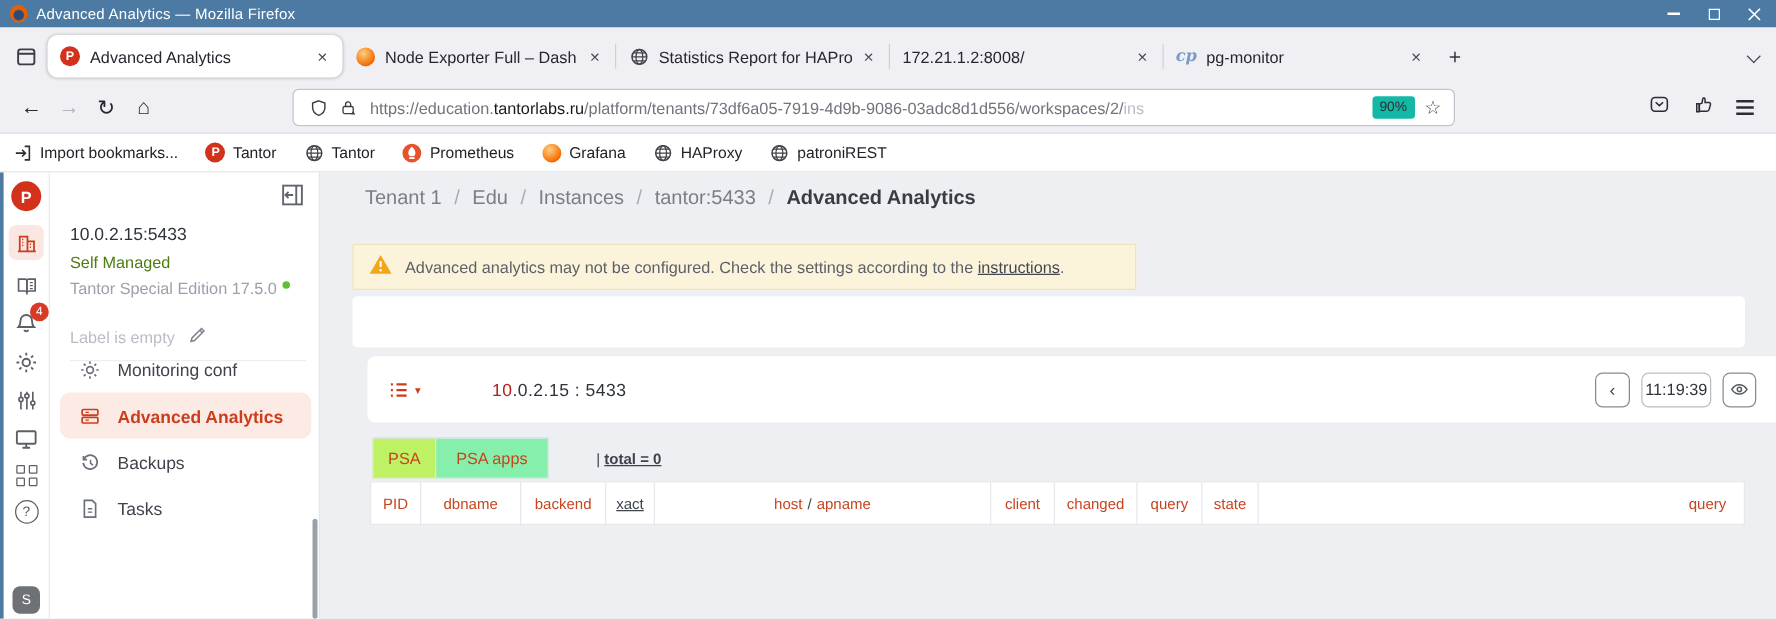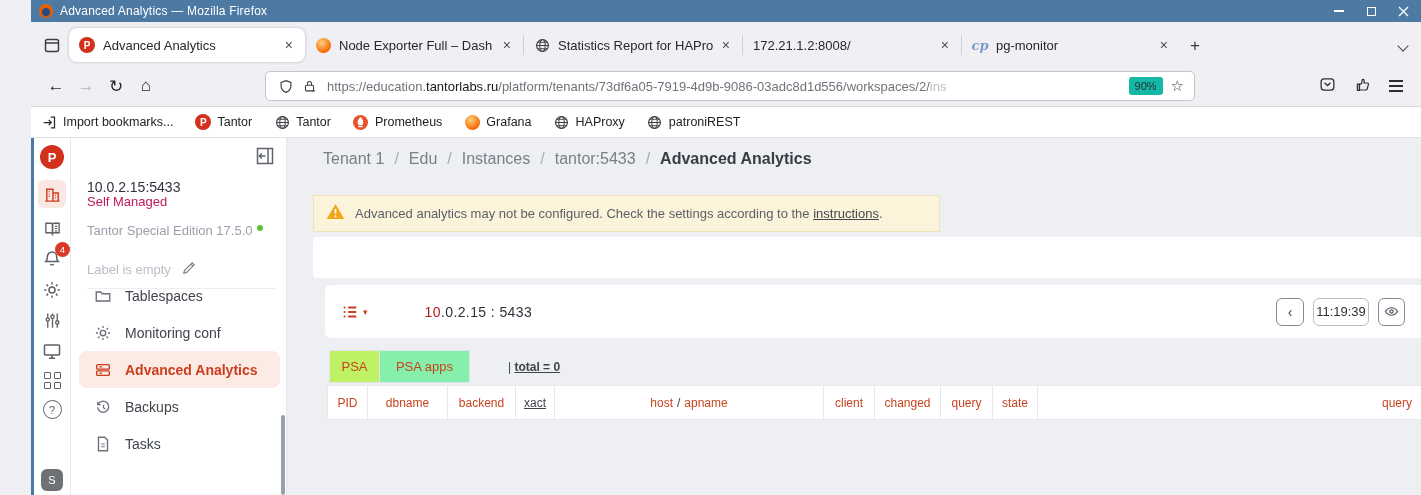--- a/index.html
+++ b/index.html
@@ -1,18 +1,18 @@
 <!DOCTYPE html>
 <html><head>
 <meta charset="utf-8">
 <style>
   * { margin:0; padding:0; box-sizing:border-box; }
   html,body { width:1421px; height:495px; }
   body { font-family:"Liberation Sans", sans-serif; background:#edeff3; overflow:hidden; }
-  .win { width:1421px; height:495px; display:flex; flex-direction:column; background:#f0f0f4;padding-left:31px; }
+  .win { width:1421px; height:495px; display:flex; flex-direction:column; background:#f0f0f4; }
 
   
   .titlebar { height:22px; background:#4d7aa3; display:flex; align-items:center; padding:0 6px; color:#fff; flex:none; }
   .ff-logo { width:14px; height:14px; border-radius:50%; background:radial-gradient(circle at 50% 58%, #2b4a7d 0 34%, #e66000 44% 72%, #ffb752 100%); margin:0 7px 0 2px; flex:none; }
   .titlebar-text { font-size:12px; letter-spacing:.2px; }
   .win-controls { margin-left:auto; display:flex; align-items:center; gap:20px; padding-right:6px; }
   .wc { width:12px; height:12px; display:flex; align-items:center; justify-content:center; }
   .wc-min i { display:block; width:10px; height:2px; background:#fff; }
   .wc-max i { display:block; width:9px; height:9px; border:1.5px solid #fff; }
 
@@ -65,21 +65,21 @@
   .bell-wrap { position:relative; }
   .badge { position:absolute; top:-7px; right:-8px; min-width:15px; height:15px; background:#d93a26; color:#fff; border-radius:50%; font-size:9.5px; display:flex; align-items:center; justify-content:center; padding:0 2px; }
   .grid-ic { display:grid; grid-template-columns:7px 7px; grid-gap:3px; }
   .grid-ic i { width:7px; height:7px; border:1.6px solid #5c6066; border-radius:1px; }
   .help-ic { width:19px; height:19px; border:1.6px solid #5c6066; border-radius:50%; font-size:11px; display:flex; align-items:center; justify-content:center; color:#5c6066; }
   .avatar { width:22px; height:22px; border-radius:6px; background:#6e7277; color:#fff; font-size:11px; display:flex; align-items:center; justify-content:center; margin-top:auto; }
 
   .panel { width:216px; background:#fff; border-right:1px solid #e4e6ea; position:relative; flex:none; }
   .collapse-btn { position:absolute; top:8px; right:11px; color:#5f646d; }
   .p-host { position:absolute; top:41px; left:16px; font-size:14px; color:#2e323b; }
-  .p-line2 { position:absolute; top:56px; left:16px; font-size:13px; color:#be185d; }
+  .p-line2 { position:absolute; top:64px; left:16px; font-size:13px; color:#4d7c0f; }
   .p-line3 { position:absolute; top:85px; left:16px; font-size:13px; color:#9ba0aa; display:flex; align-items:flex-start; gap:4px; }
   .green-dot { width:6px; height:6px; border-radius:50%; background:#5fc034; margin-top:2px; }
   .p-label { position:absolute; top:122px; left:16px; font-size:13px; color:#b9bdc5; display:flex; align-items:center; gap:10px; }
   .p-divider { position:absolute; top:150px; left:16px; right:10px; border-top:1px solid #eceef2; }
   .menu { position:absolute; top:151px; left:0; right:0; bottom:0; overflow:hidden; }
   .menu-item { height:37px; display:flex; align-items:center; padding-left:22px; gap:12px; font-size:14px; color:#3f434c; }
   .menu-item:first-child { margin-top:-12px; }
   .menu-item .mi-ic { width:20px; display:flex; justify-content:center; color:#6a6f7a; flex:none; }
   .menu-item.active { margin-left:8px; margin-right:6px; padding-left:14px; background:#fcebe5; border-radius:8px; color:#cc3d1d; font-weight:bold; }
   .menu-item.active .mi-ic { color:#cc3d1d; }
@@ -376,28 +376,20 @@
           <svg width="16" height="16" viewBox="0 0 20 20" stroke="#7d828c" fill="none" stroke-width="1.5">
               <path d="M3.5 16.5l1-3.5L14 3.5 16.5 6 7 15.5zM12.3 5.2l2.5 2.5"></path>
             </svg>
         </span>
       </div>
       <div class="p-divider"></div>
       <div class="menu">
         <div class="menu-item">
           <span class="mi-ic">
             <svg width="18" height="18" viewBox="0 0 20 20" stroke="currentColor" fill="none" stroke-width="1.5">
-                <path d="M2.5 15.5v-10h5l1.5 2h8.5v8z"></path>
-              </svg>
-          </span>
-          <span>Tablespaces</span>
-        </div>
-        <div class="menu-item">
-          <span class="mi-ic">
-            <svg width="18" height="18" viewBox="0 0 20 20" stroke="currentColor" fill="none" stroke-width="1.5">
                 <circle cx="10" cy="10" r="3"></circle>
                 <path d="M10 2.2v2.2M10 15.6v2.2M2.2 10h2.2M15.6 10h2.2M4.5 4.5l1.6 1.6M13.9 13.9l1.6 1.6M15.5 4.5l-1.6 1.6M6.1 13.9l-1.6 1.6"></path>
               </svg>
           </span>
           <span>Monitoring conf</span>
         </div>
         <div class="menu-item active">
           <span class="mi-ic">
             <svg width="18" height="18" viewBox="0 0 20 20" stroke="currentColor" fill="none" stroke-width="1.5">
                 <rect x="3" y="4" width="14" height="5" rx="1"></rect>

